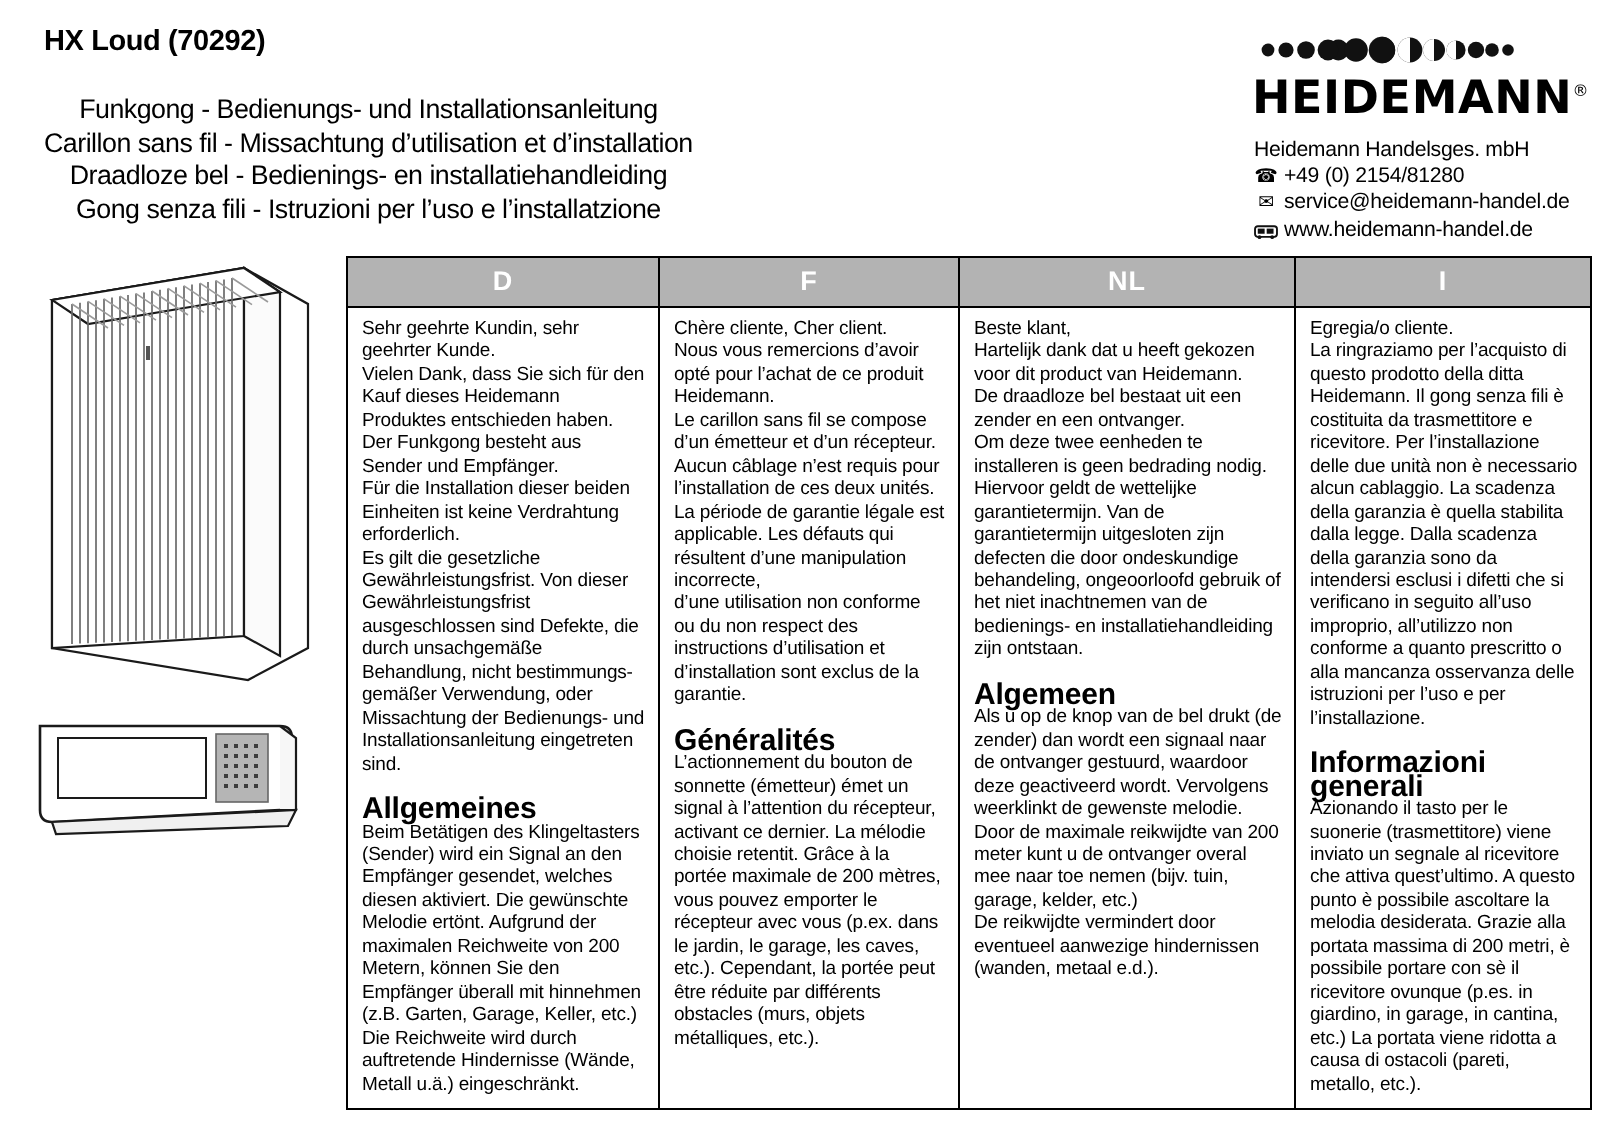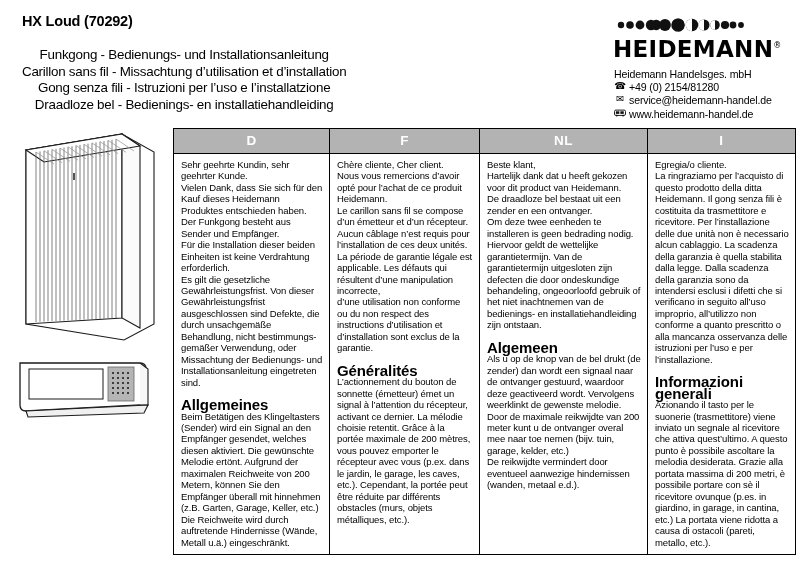--- a/index.html
+++ b/index.html
@@ -41,21 +41,21 @@
     line-height: 16.6px;
     letter-spacing: -0.25px;
     white-space: nowrap;
     text-align: center;
   }
   .subtitle-block div { white-space: nowrap; }
 
   
   .logo-block {
     position: absolute;
-    right: 13px;
+    right: 0;
     top: 18px;
     width: 178px;
     text-align: left;
   }
   .logo-dots {
     display: block;
     height: 14px;
     margin-left: 4px;
     margin-bottom: 2px;
   }
@@ -76,21 +76,21 @@
   .contact-lines {
     margin-top: 7px;
     margin-left: 3px;
     font-size: 10.6px;
     line-height: 13.4px;
     letter-spacing: -0.15px;
     white-space: nowrap;
   }
   .contact-line {
     display: flex;
-    align-items: flex-start;
+    align-items: center;
     gap: 3px;
     height: 13.4px;
   }
   .contact-ico {
     display: inline-block;
     width: 12px;
     height: 10px;
     flex: 0 0 12px;
     line-height: 10px;
     font-size: 9.5px;
@@ -161,22 +161,22 @@
 </head>
 <body>
 
 <div class="page">
 
   <div class="product-title">HX Loud (70292)</div>
 
   <div class="subtitle-block">
     <div>Funkgong - Bedienungs- und Installationsanleitung</div>
     <div>Carillon sans fil  - Missachtung d’utilisation et d’installation</div>
+    <div>Draadloze bel - Bedienings- en installatiehandleiding</div>
     <div>Gong senza fili  - Istruzioni per l’uso e l’installatzione</div>
-    <div>Draadloze bel - Bedienings- en installatiehandleiding</div>
   </div>
 
   <div class="logo-block">
     <svg class="logo-dots" viewBox="0 0 178 14">
       <circle cx="6" cy="7" r="3.2" fill="#111"></circle>
       <circle cx="15" cy="7" r="3.8" fill="#111"></circle>
       <circle cx="25" cy="7" r="4.4" fill="#111"></circle>
       <path d="M36 7 a5.2 5.2 0 1 1 0 0.01 Z" fill="#111"></path>
       <circle cx="36" cy="7" r="5.2" fill="#111"></circle>
       <path d="M48 1.2 a5.8 5.8 0 0 0 0 11.6 a5.8 5.8 0 0 1 0 -11.6 Z" fill="#111"></path>

